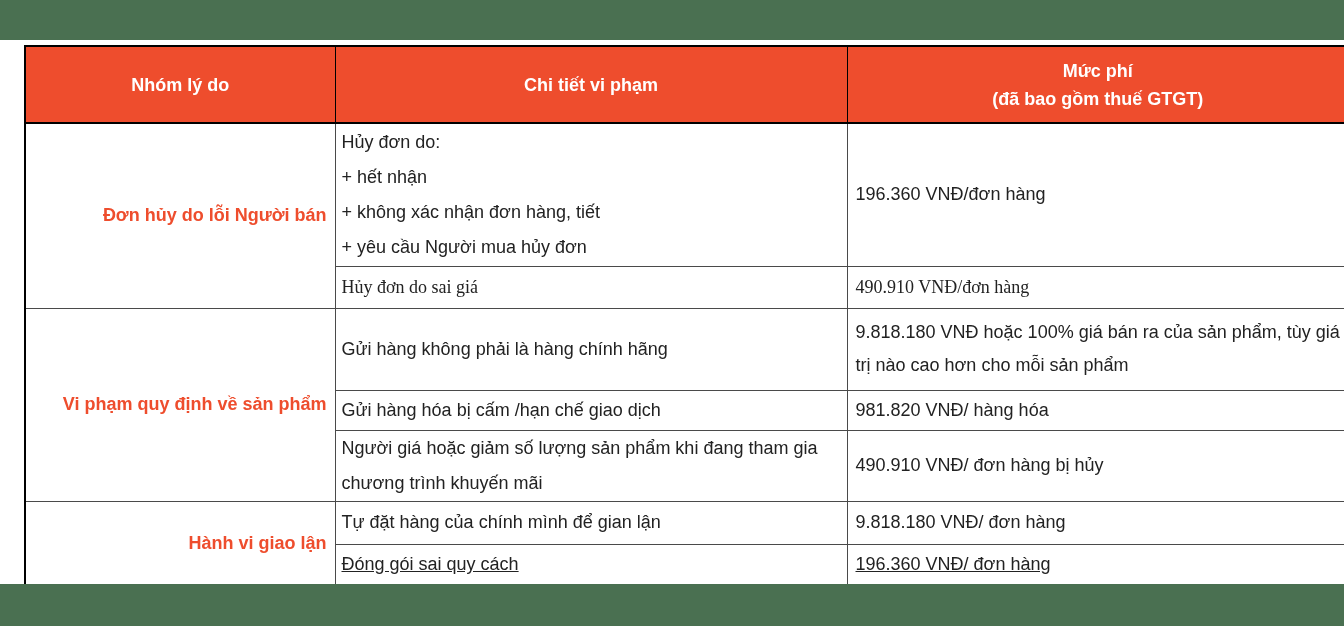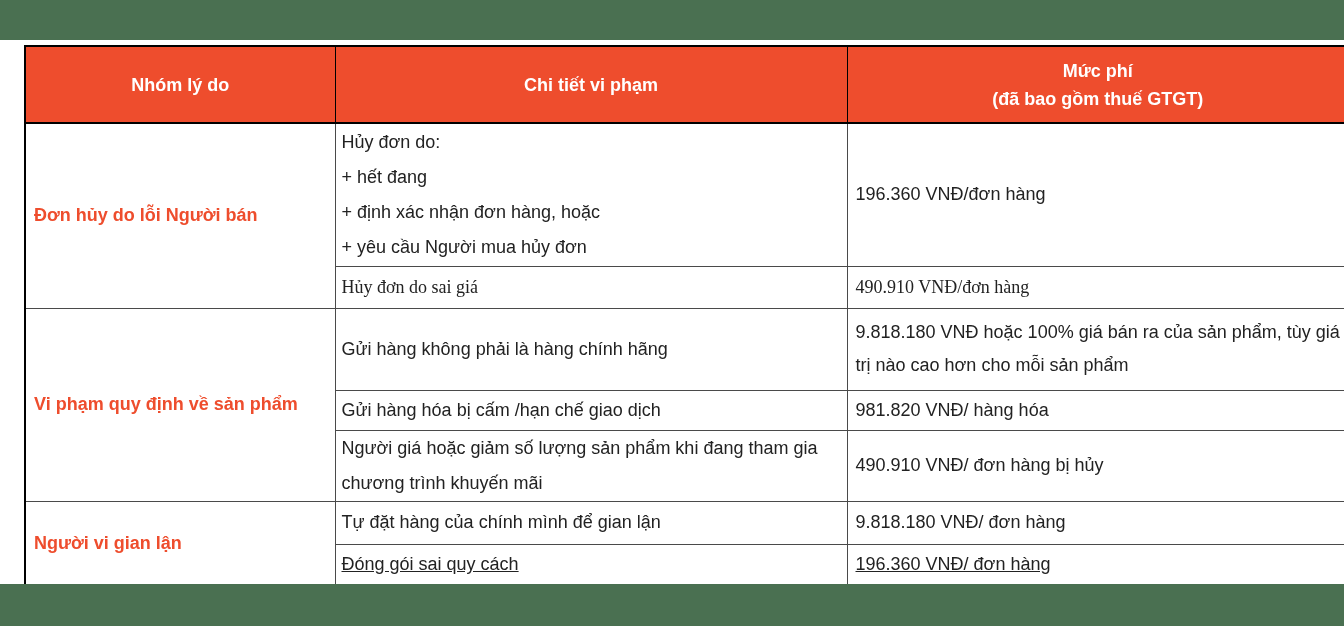--- a/index.html
+++ b/index.html
@@ -38,21 +38,21 @@
   td{
     border:1px solid #4a4a4a;
     vertical-align:middle;
     padding:0 8px;
     background:#ffffff;
     margin-left:39px;
   }
   td.reason{
     color:#ee4d2d;
     font-weight:600;
-    text-align:left;
+    text-align:right;
     border-left:2px solid #000000;
   }
   td.violation{
     text-align:left;
     padding-left:6px;
   }
   td.violation .vline{line-height:35px;}
   td.fee{
     text-align:left;
     line-height:33px;
@@ -88,22 +88,22 @@
           <div>(đã bao gồm thuế GTGT)</div>
         </th>
       </tr>
     </thead>
     <tbody>
 
       <tr class="r1 group-start">
         <td class="reason" rowspan="2">Đơn hủy do lỗi Người bán</td>
         <td class="violation">
           <div class="vline">Hủy đơn do:</div>
-          <div class="vline">+ hết đang</div>
-          <div class="vline">+ định xác nhận đơn hàng, hoặc</div>
+          <div class="vline">+ hết nhận</div>
+          <div class="vline">+ không xác nhận đơn hàng, tiết</div>
           <div class="vline">+ yêu cầu Người mua hủy đơn</div>
         </td>
         <td class="fee">196.360 VNĐ/đơn hàng</td>
       </tr>
       <tr class="r2">
         <td class="violation">
           <div class="vline">Hủy đơn do sai giá</div>
         </td>
         <td class="fee">490.910 VNĐ/đơn hàng</td>
       </tr>
@@ -122,21 +122,21 @@
         <td class="fee">981.820 VNĐ/ hàng hóa</td>
       </tr>
       <tr class="r5">
         <td class="violation">
           <div class="vline">Người giá hoặc giảm số lượng sản phẩm khi đang tham gia chương trình khuyến mãi</div>
         </td>
         <td class="fee">490.910 VNĐ/ đơn hàng bị hủy</td>
       </tr>
 
       <tr class="r6 group-start">
-        <td class="reason" rowspan="2">Người vi gian lận</td>
+        <td class="reason" rowspan="2">Hành vi giao lận</td>
         <td class="violation">
           <div class="vline">Tự đặt hàng của chính mình để gian lận</div>
         </td>
         <td class="fee">9.818.180 VNĐ/ đơn hàng</td>
       </tr>
       <tr class="r7">
         <td class="violation">
           <div class="vline">Đóng gói sai quy cách</div>
         </td>
         <td class="fee">196.360 VNĐ/ đơn hàng</td>

